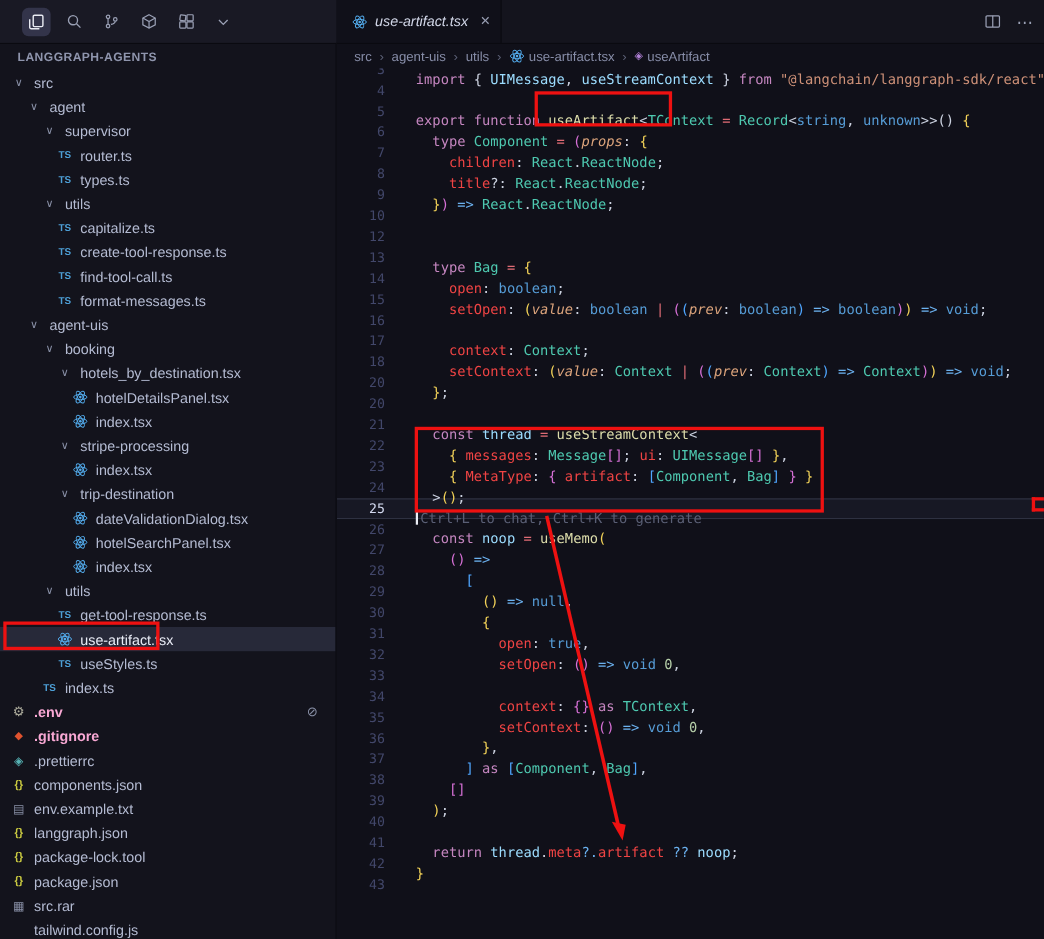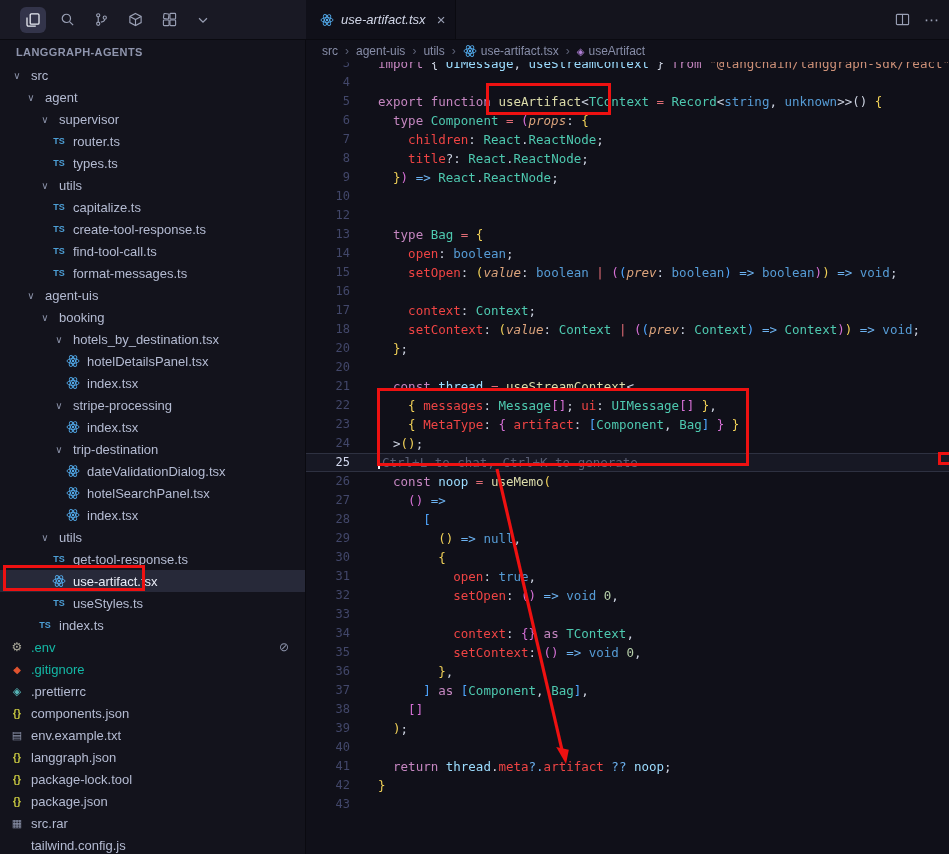--- a/index.html
+++ b/index.html
@@ -21,21 +21,21 @@
   .tab-close{color:#9aa0b5;margin-left:4px;font-size:15px;line-height:1;cursor:pointer;}
   .tab-actions{margin-left:auto;display:flex;align-items:center;gap:14px;padding-right:10px;color:#9aa0b5;}
   .ta-icon{cursor:pointer;display:flex;align-items:center;font-size:15px;}
   
   .main{position:absolute;top:40px;left:0;right:0;bottom:0;display:flex;}
   .sidebar{width:306px;background:#13131c;border-right:1px solid #0a0a10;box-sizing:border-box;overflow:hidden;flex:none;}
   .sidebar-header{height:24px;line-height:24px;padding-left:16px;font-size:11px;font-weight:700;
     letter-spacing:.4px;color:#8f95ad;}
   .tree-row{height:22px;display:flex;align-items:center;font-size:13px;color:#b4bbd2;cursor:pointer;white-space:nowrap;}
   .tree-row.selected{background:#272939;color:#e9ecf6;}
-  .tree-row.dimmed .tree-label{color:#14b8a6;}
+  .tree-row.dimmed .tree-label{color:#f9a8d4;font-weight:bold;}
   .tree-icon{width:18px;display:inline-flex;justify-content:center;align-items:center;margin-right:5px;flex:none;}
   .i-chevron{color:#8a91a8;font-size:10px;}
   .i-ts{color:#4d9fd6;font-size:9px;font-weight:700;letter-spacing:0;}
   .i-js{color:#d8c84d;font-size:9px;font-weight:700;margin-top:36px;}
   .i-json{color:#cbcb41;font-size:10px;font-weight:700;}
   .i-gear{color:#aaa99a;font-size:12px;}
   .i-git{color:#e0532f;font-size:10px;}
   .i-prettier{color:#56b3b5;font-size:11px;}
   .i-doc{color:#8a91a8;font-size:11px;}
   .i-rar{color:#8a91a8;font-size:11px;}
@@ -45,21 +45,21 @@
   .breadcrumbs{height:22px;display:flex;align-items:center;gap:7px;padding-left:16px;
     font-size:12px;color:#878da8;}
   .crumb{display:flex;align-items:center;gap:4px;cursor:pointer;}
   .crumb-sep{color:#5c6177;}
   .crumb-icon{display:inline-flex;align-items:center;}
   .crumb-icon.glyph{color:#b180d7;font-size:10px;}
   .code-wrap{position:absolute;top:22px;left:0;right:0;bottom:0;overflow:hidden;}
   .code-lines{margin-top:-8px;font-family:"DejaVu Sans Mono",monospace;font-size:12.5px;line-height:19px;}
   .code-line{white-space:pre;height:19px;display:flex;}
   .ln{width:44px;text-align:right;color:#42476a;flex:none;font-size:12px;}
-  .lc{padding-left:28px;}
+  .lc{padding-left:28px;margin-top:8px;}
   .code-line.current{background:rgba(130,140,180,0.07);
     box-shadow:inset 0 1px 0 rgba(140,150,185,.20),inset 0 -1px 0 rgba(140,150,185,.20);}
   .code-line.current .ln{color:#d3d9ef;}
   .cursor{display:inline-block;width:2px;height:14px;background:#eceef6;vertical-align:-2px;margin-right:2px;}
   
   .tk-kw{color:#c586c0;}
   .tk-fn{color:#dcdcaa;}
   .tk-type{color:#4ec9b0;}
   .tk-prop{color:#ef4444;}
   .tk-var{color:#9cdcfe;}

